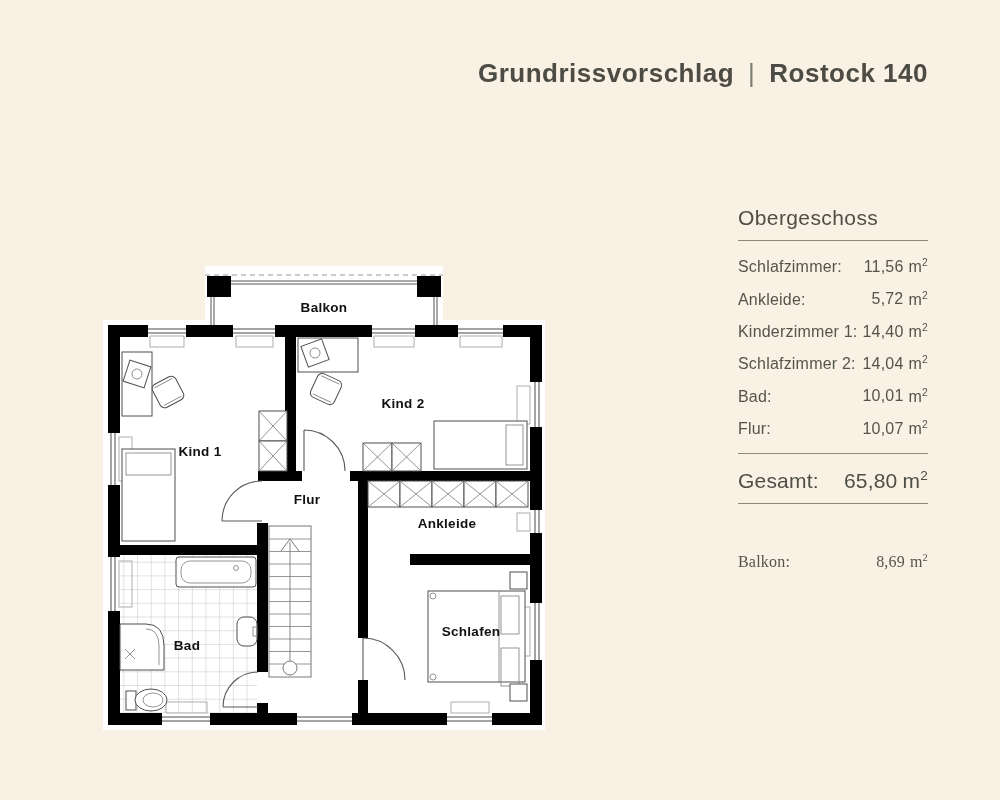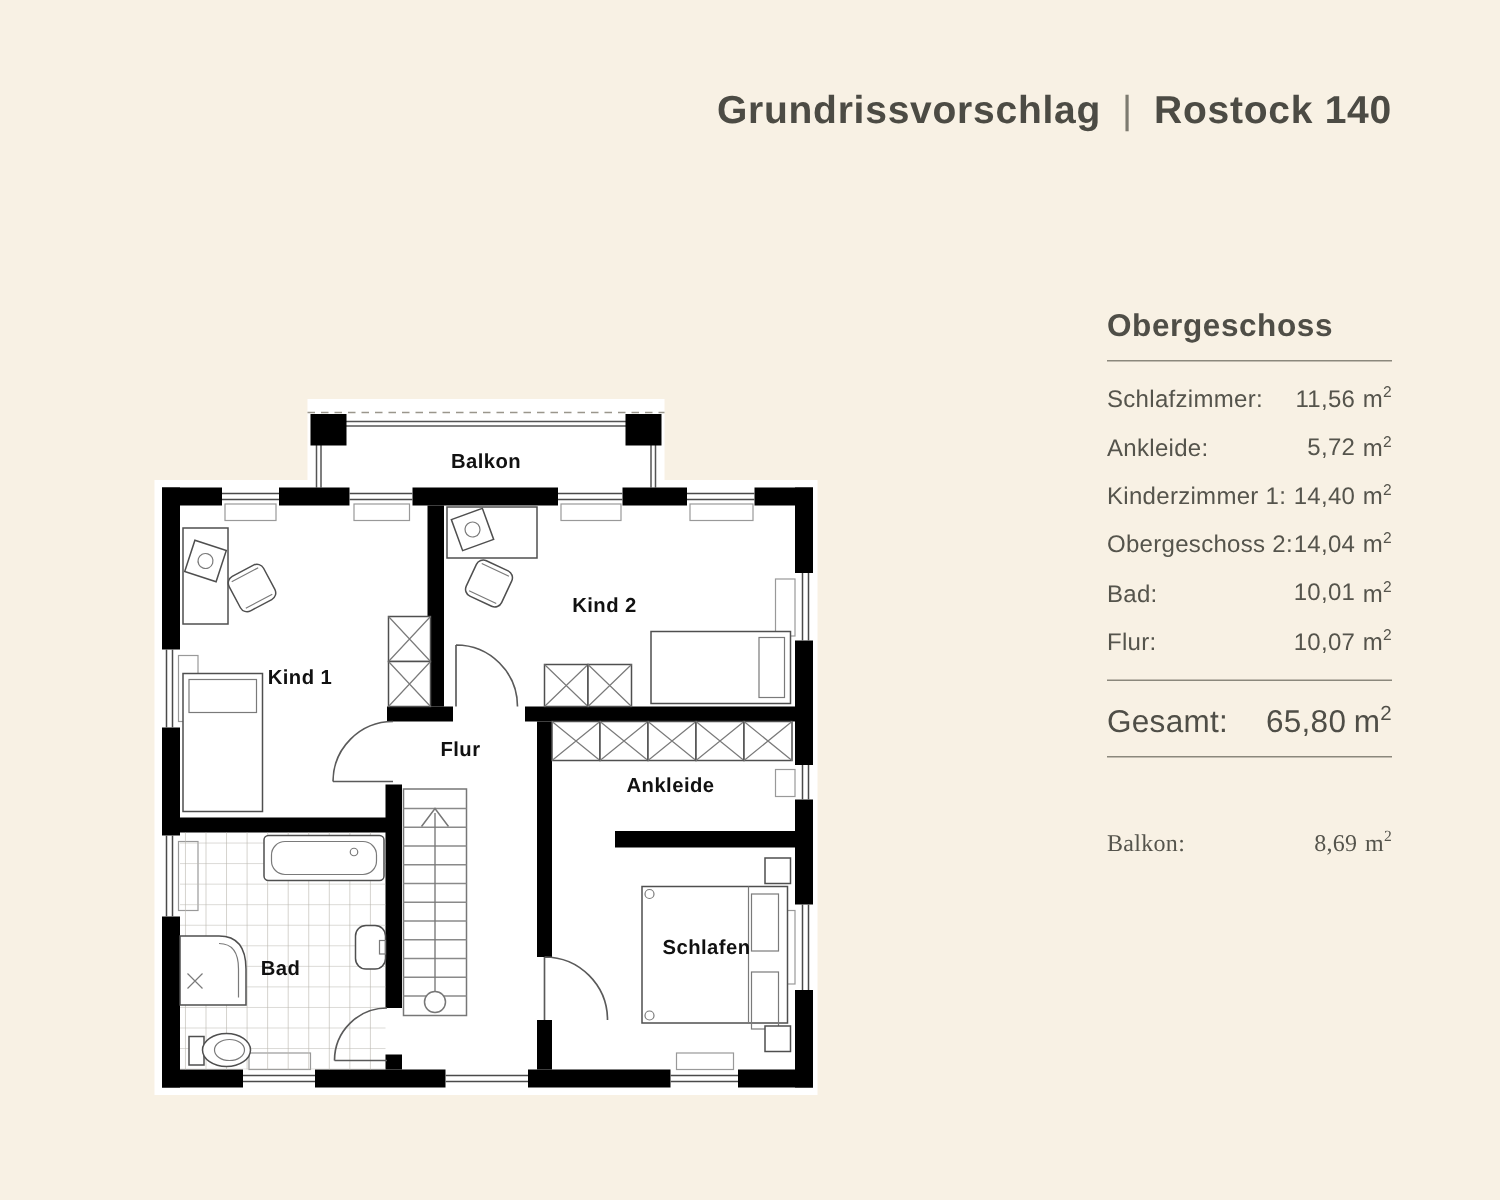--- a/index.html
+++ b/index.html
@@ -12,21 +12,21 @@
   
   .title{
     position:absolute;top:58px;right:72px;
     font-size:26px;font-weight:bold;letter-spacing:.5px;color:#4c4b44;
     white-space:nowrap;
   }
   .title .sep{margin:0 14px;color:#7d7b70;font-weight:normal;}
   
   .panel{position:absolute;left:738px;top:206px;width:190px;}
   .panel h2{
-    margin:0 0 10px 0;font-size:21px;font-weight:bold;
+    margin:0 0 10px 0;font-size:21px;font-weight:normal;
     letter-spacing:.4px;color:#4f4e47;
   }
   .panel hr{border:none;border-top:1px solid #8b887c;margin:0;}
   .rows{padding:8px 0 10px 0;}
   .row{
     display:flex;justify-content:space-between;align-items:baseline;
     line-height:28px;font-size:16px;color:#55544c;letter-spacing:.2px;
   }
   .row .val{white-space:nowrap;text-align:center;}
   .unit{margin-left:5px;}
@@ -264,21 +264,21 @@
       </div>
       <div class="row">
         <span class="lbl">Ankleide:</span>
         <span class="val"><span>5,72</span><span class="unit"><span>m</span><sup>2</sup></span></span>
       </div>
       <div class="row">
         <span class="lbl">Kinderzimmer 1:</span>
         <span class="val"><span>14,40</span><span class="unit"><span>m</span><sup>2</sup></span></span>
       </div>
       <div class="row">
-        <span class="lbl">Obergeschoss 2:</span>
+        <span class="lbl">Schlafzimmer 2:</span>
         <span class="val"><span>14,04</span><span class="unit"><span>m</span><sup>2</sup></span></span>
       </div>
       <div class="row">
         <span class="lbl">Bad:</span>
         <span class="val"><span>10,01</span><span class="unit"><span>m</span><sup>2</sup></span></span>
       </div>
       <div class="row">
         <span class="lbl">Flur:</span>
         <span class="val"><span>10,07</span><span class="unit"><span>m</span><sup>2</sup></span></span>
       </div>

